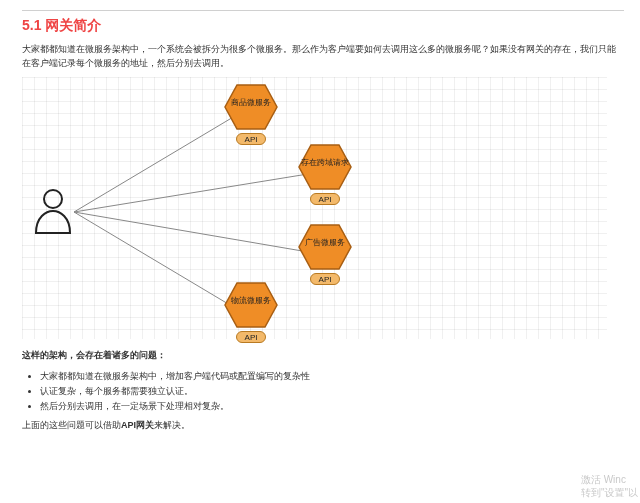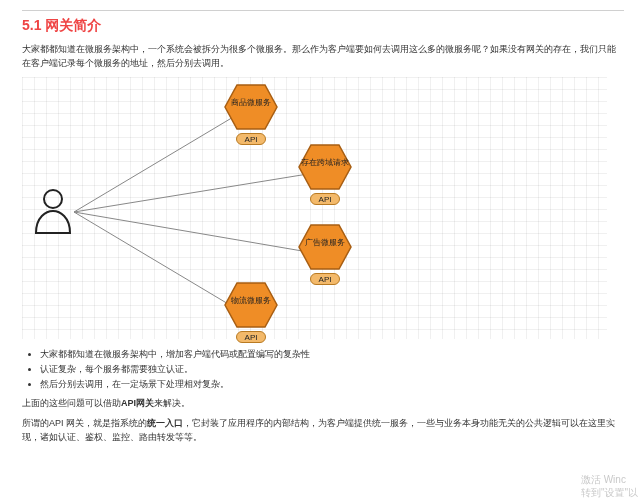--- a/index.html
+++ b/index.html
@@ -136,29 +136,27 @@
       <div class="hex">
         <svg viewBox="0 0 56 48">
             <polygon points="14,2 42,2 54,24 42,46 14,46 2,24" fill="#ef8d26" stroke="#a85e12" stroke-width="1.5"></polygon>
           </svg>
         <div class="svc-label">物流微服务</div>
       </div>
       <div class="api-tag">API</div>
     </div>
   </div>
 
+  <p class="body bold tight">这样的架构，会存在着诸多的问题：</p>
   <ul class="issues">
     <li>大家都都知道在微服务架构中，增加客户端代码或配置编写的复杂性</li>
     <li>认证复杂，每个服务都需要独立认证。</li>
     <li>然后分别去调用，在一定场景下处理相对复杂。</li>
   </ul>
 
   <p class="body">
     <span>上面的这些问题可以借助</span><span class="bold">API网关</span><span>来解决。</span>
   </p>
 
-  <p class="body">
-    <span>所谓的API 网关，就是指系统的</span><span class="bold">统一入口</span><span>，它封装了应用程序的内部结构，为客户端提供统一服务，一些与业务本身功能无关的公共逻辑可以在这里实现，诸如认证、鉴权、监控、路由转发等等。</span>
-  </p>
 </div>
 
 <div class="watermark">激活 Winc
 转到"设置"以</div>
 
 </body></html>

